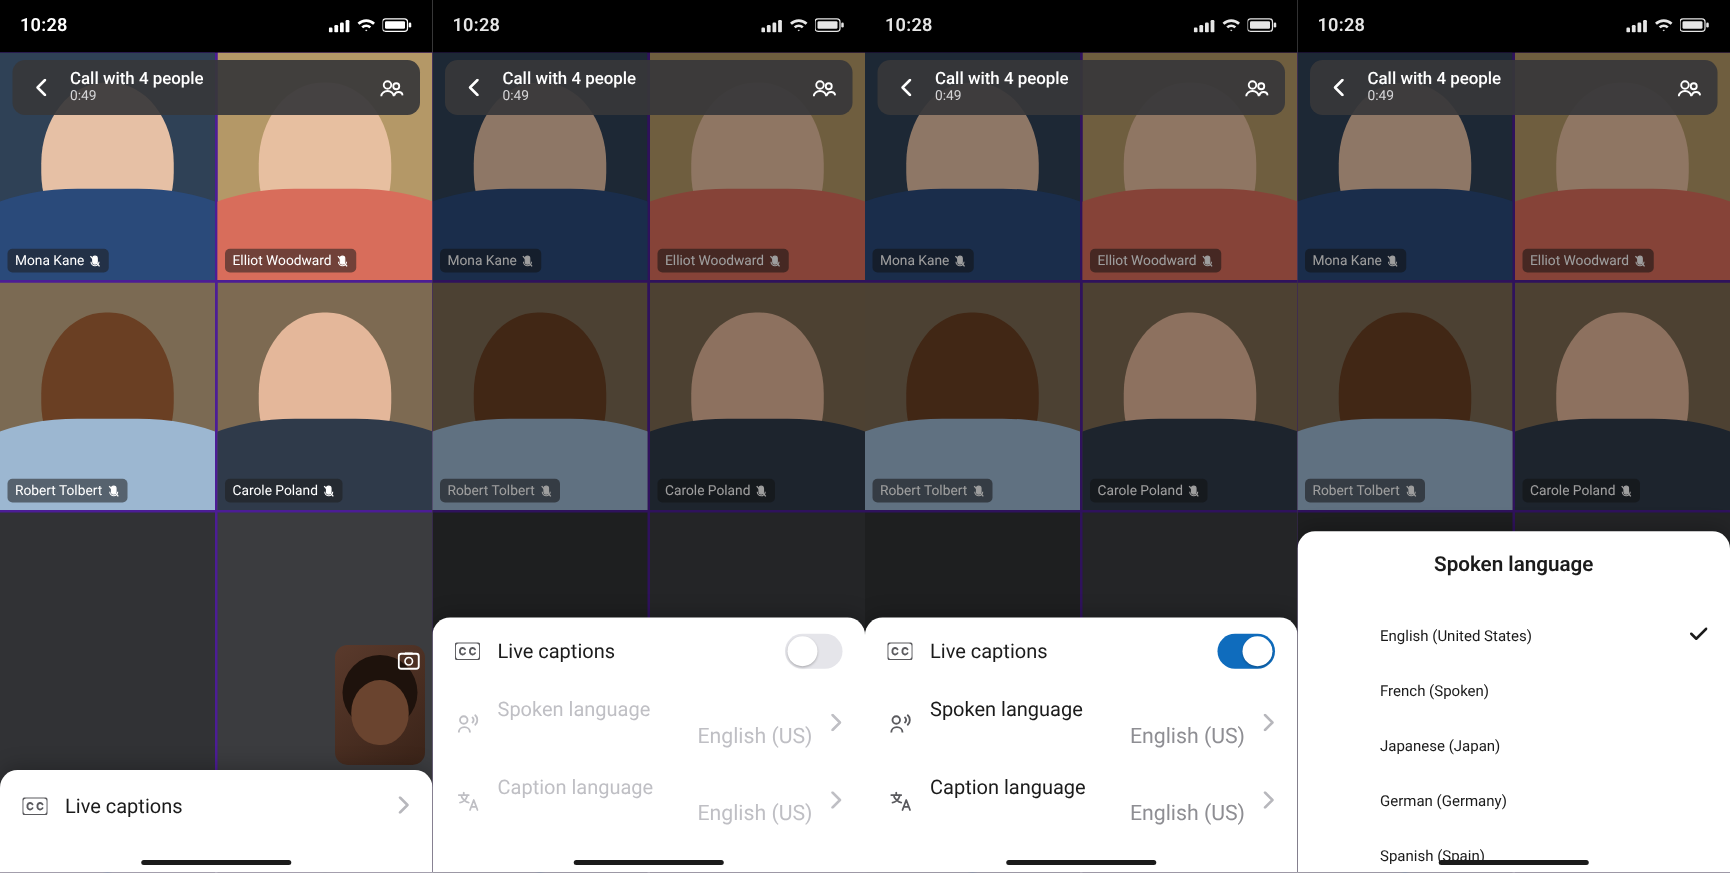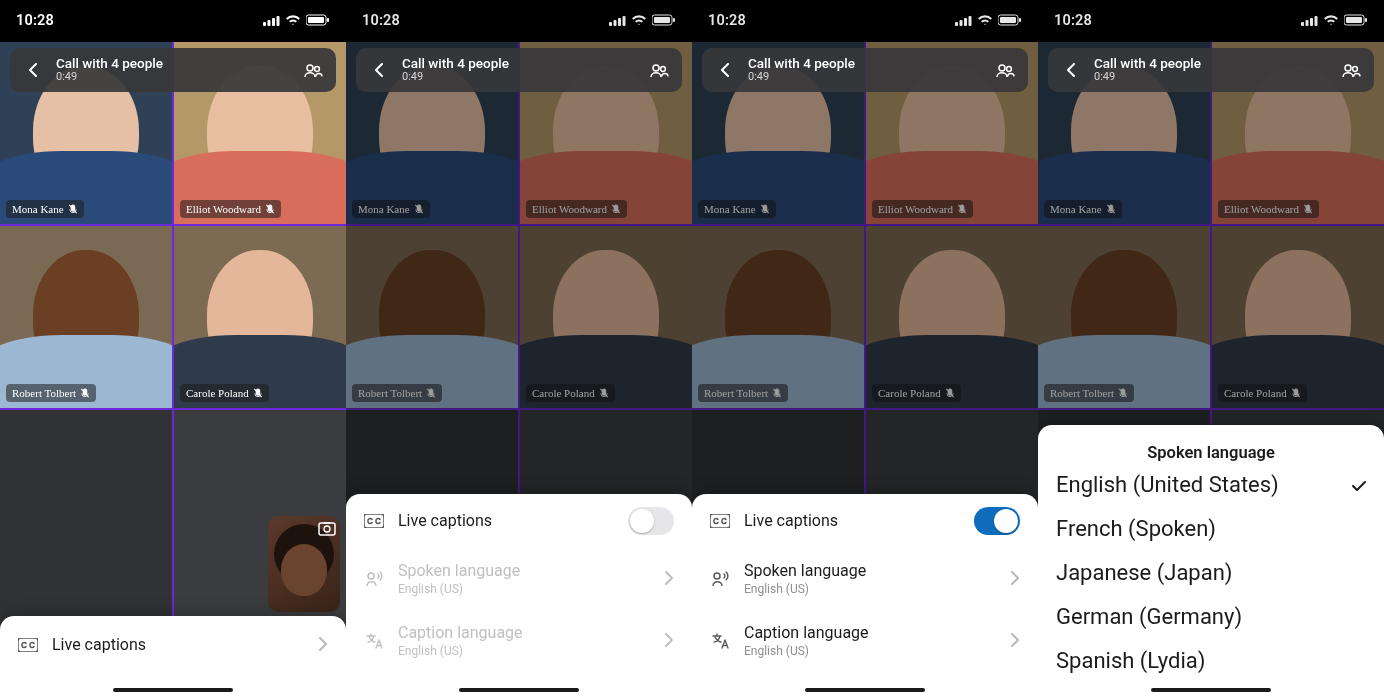--- a/index.html
+++ b/index.html
@@ -26,21 +26,21 @@
   .status-icons{display:flex;gap:5px;align-items:center;}
   .status-icons svg{display:block;}
   .device.dimmed::after{content:"";position:absolute;inset:0;background:rgba(0,0,0,.38);z-index:3;pointer-events:none;}
   .call-pill{position:absolute;top:48px;left:10px;right:10px;height:44px;background:var(--pill);border-radius:10px;display:flex;align-items:center;gap:10px;padding:0 10px;color:#fff;z-index:4;}
   .call-pill .back{flex:0 0 26px;height:26px;display:flex;align-items:center;justify-content:center;}
   .call-pill .titles{display:flex;flex-direction:column;line-height:1.15;}
   .call-pill .title{font-size:13.5px;font-weight:500;color:#fff;text-align:center;}
   .call-pill .sub{font-size:11px;color:#d5d5d7;}
   .call-pill .spacer{flex:1;}
   .call-pill .people{flex:0 0 26px;height:26px;display:flex;align-items:center;justify-content:center;}
-  .grid{position:absolute;top:42px;left:0;right:0;bottom:0;display:grid;grid-template-columns:1fr 1fr;grid-template-rows:182px 182px 1fr;gap:2px;background:#6d28d9;z-index:1;font-family:Liberation Serif, serif;}
+  .grid{position:absolute;top:42px;left:0;right:0;bottom:0;display:grid;grid-template-columns:1fr 1fr;grid-template-rows:182px 182px 1fr;gap:2px;background:#4c1d95;z-index:1;}
   .tile{position:relative;overflow:hidden;}
   .chip{position:absolute;left:6px;bottom:6px;background:var(--chip);color:#fff;font-size:11px;border-radius:4px;padding:3px 6px;display:flex;align-items:center;gap:4px;}
   .chip svg{width:10px;height:10px;flex:0 0 10px;}
   .lower{position:relative;background:#313235;display:flex;align-items:flex-end;justify-content:center;}
   .lower.light{background:#3b3c3f;}
   .avatar{width:40px;height:40px;border-radius:50%;display:flex;align-items:center;justify-content:center;color:#fff;font-size:14px;font-weight:600;}
   .avatar.main{background:var(--avatar);}
   .avatar.count{background:var(--avatar2);font-weight:500;}
   .lower .chip{left:50%;transform:translateX(-50%);bottom:16px;background:transparent;color:#e4e4e6;}
   .self-thumb{position:absolute;right:6px;bottom:86px;width:64px;height:88px;border-radius:10px;background:linear-gradient(140deg,#5a3a2c,#3a2318);z-index:4;display:flex;align-items:flex-start;justify-content:flex-end;padding:4px;overflow:hidden;}
@@ -51,29 +51,29 @@
   .home-indicator{position:absolute;left:50%;bottom:6px;transform:translateX(-50%);width:120px;height:4px;border-radius:2px;background:#1b1b1b;z-index:30;}
   
   .sheet{position:absolute;left:0;right:0;bottom:0;background:#fff;border-top-left-radius:14px;border-top-right-radius:14px;z-index:20;padding-bottom:26px;box-shadow:0 -2px 16px rgba(0,0,0,.25);}
   .sheet .row{display:flex;align-items:center;min-height:54px;padding:0 18px;gap:14px;}
   .sheet .row.two-line{min-height:62px;}
   .sheet .icon-slot{flex:0 0 20px;height:20px;display:flex;align-items:center;justify-content:center;color:#444;}
   .sheet .row.disabled .icon-slot,.sheet .row.disabled .labels,.sheet .row.disabled .chev{color:var(--disabled);}
   .sheet .labels{display:flex;flex-direction:column;flex:1;line-height:1.2;}
   .sheet .labels .l1{font-size:16px;color:var(--ink);}
   .sheet .row.disabled .labels .l1{color:var(--disabled);}
-  .sheet .labels .l2{font-size:12px;color:var(--muted);margin-top:2px;}
+  .sheet .labels .l2{font-size:17px;color:var(--muted);margin-top:2px;text-align:right;}
   .sheet .row.disabled .labels .l2{color:var(--disabled);}
   .sheet .chev{color:#b7b7bc;}
   .toggle{width:46px;height:28px;border-radius:14px;background:#e5e5ea;position:relative;flex:0 0 46px;}
   .toggle .knob{position:absolute;top:2px;left:2px;width:24px;height:24px;border-radius:50%;background:#fff;box-shadow:0 1px 2px rgba(0,0,0,.25);}
   .toggle.on{background:var(--accent);}
   .toggle.on .knob{left:20px;}
   .sheet-title{text-align:center;font-size:16.5px;font-weight:600;color:var(--ink);padding:18px 0 10px;}
-  .lang-row{display:flex;align-items:flex-start;justify-content:space-between;min-height:44px;padding:0 18px;font-size:22px;color:var(--ink);}
+  .lang-row{display:flex;align-items:flex-end;justify-content:space-between;min-height:44px;padding:0 18px;font-size:12px;color:var(--ink);margin-left:48px;}
   .lang-row .check{color:var(--ink);}
   
   .face-bg{position:absolute;inset:0;display:flex;align-items:center;justify-content:center;}
   .face-bg .backdrop{position:absolute;inset:0;}
   .face-bg .head{position:relative;width:62%;height:74%;border-radius:48% 48% 46% 46%;}
   .face-bg .torso{position:absolute;bottom:-20%;left:50%;transform:translateX(-50%);width:140%;height:60%;border-radius:40% 40% 0 0;}
 </style>
 </head>
 <body>
 
@@ -639,17 +639,17 @@
     <div class="lang-row">
         <span>French (Spoken)</span>
       </div>
     <div class="lang-row">
         <span>Japanese (Japan)</span>
       </div>
     <div class="lang-row">
         <span>German (Germany)</span>
       </div>
     <div class="lang-row">
-        <span>Spanish (Lydia)</span>
+        <span>Spanish (Spain)</span>
       </div>
   </div>
   <div class="home-indicator"></div>
 </div>
 
 </body></html>

